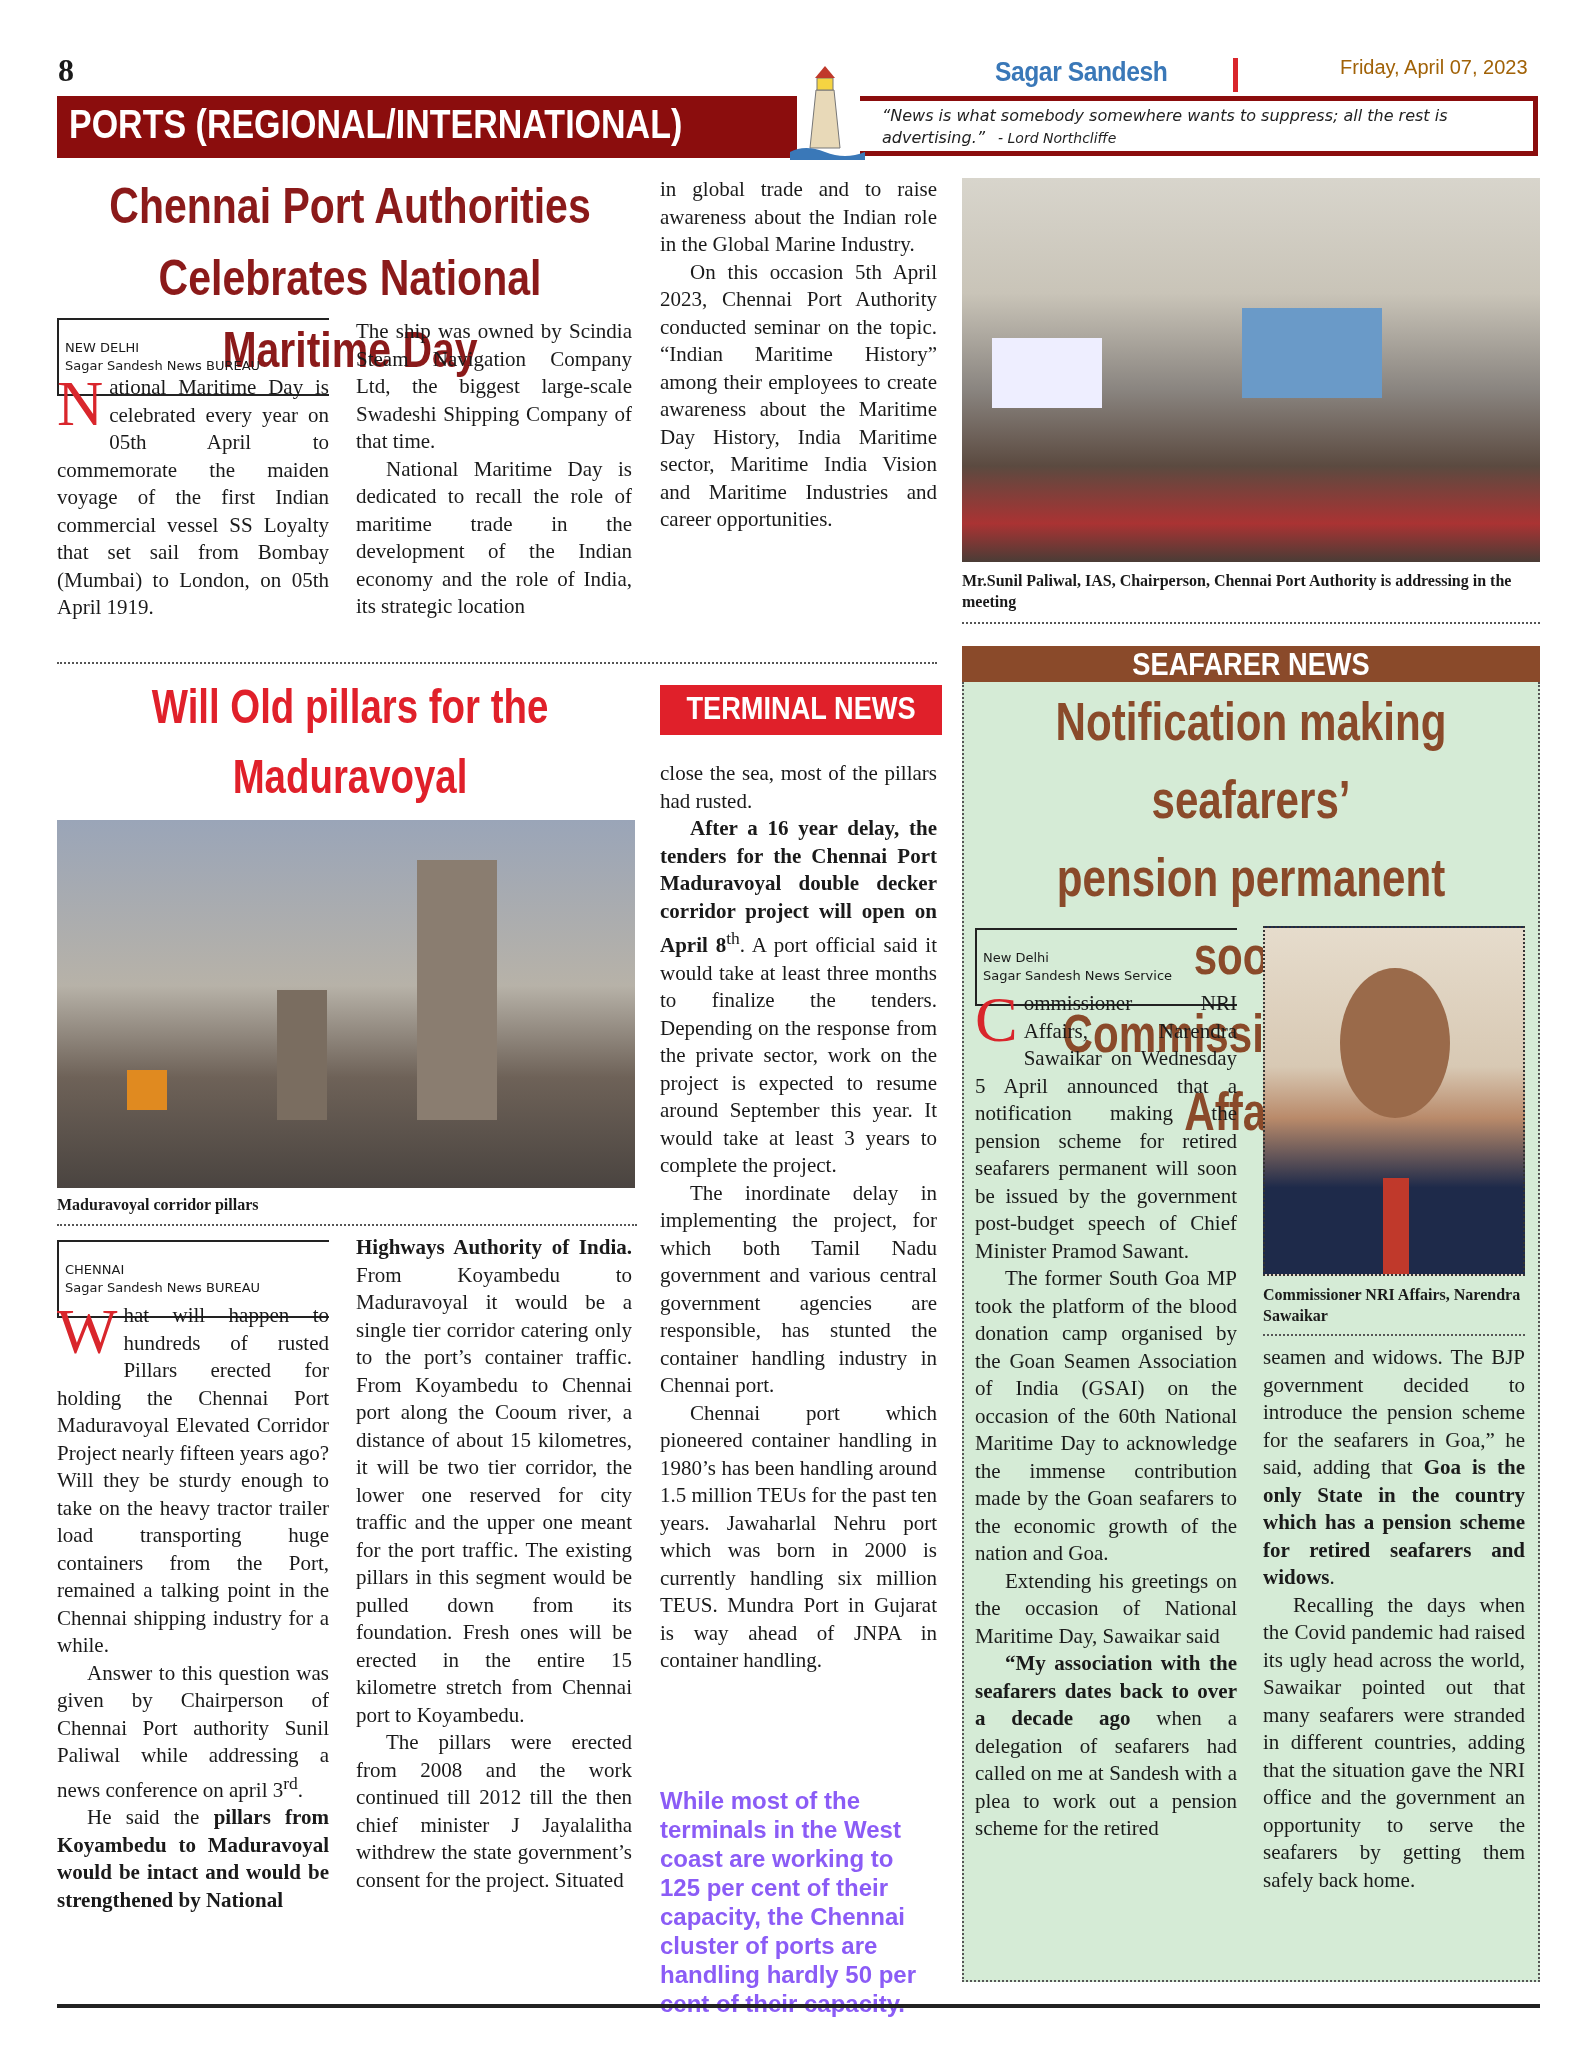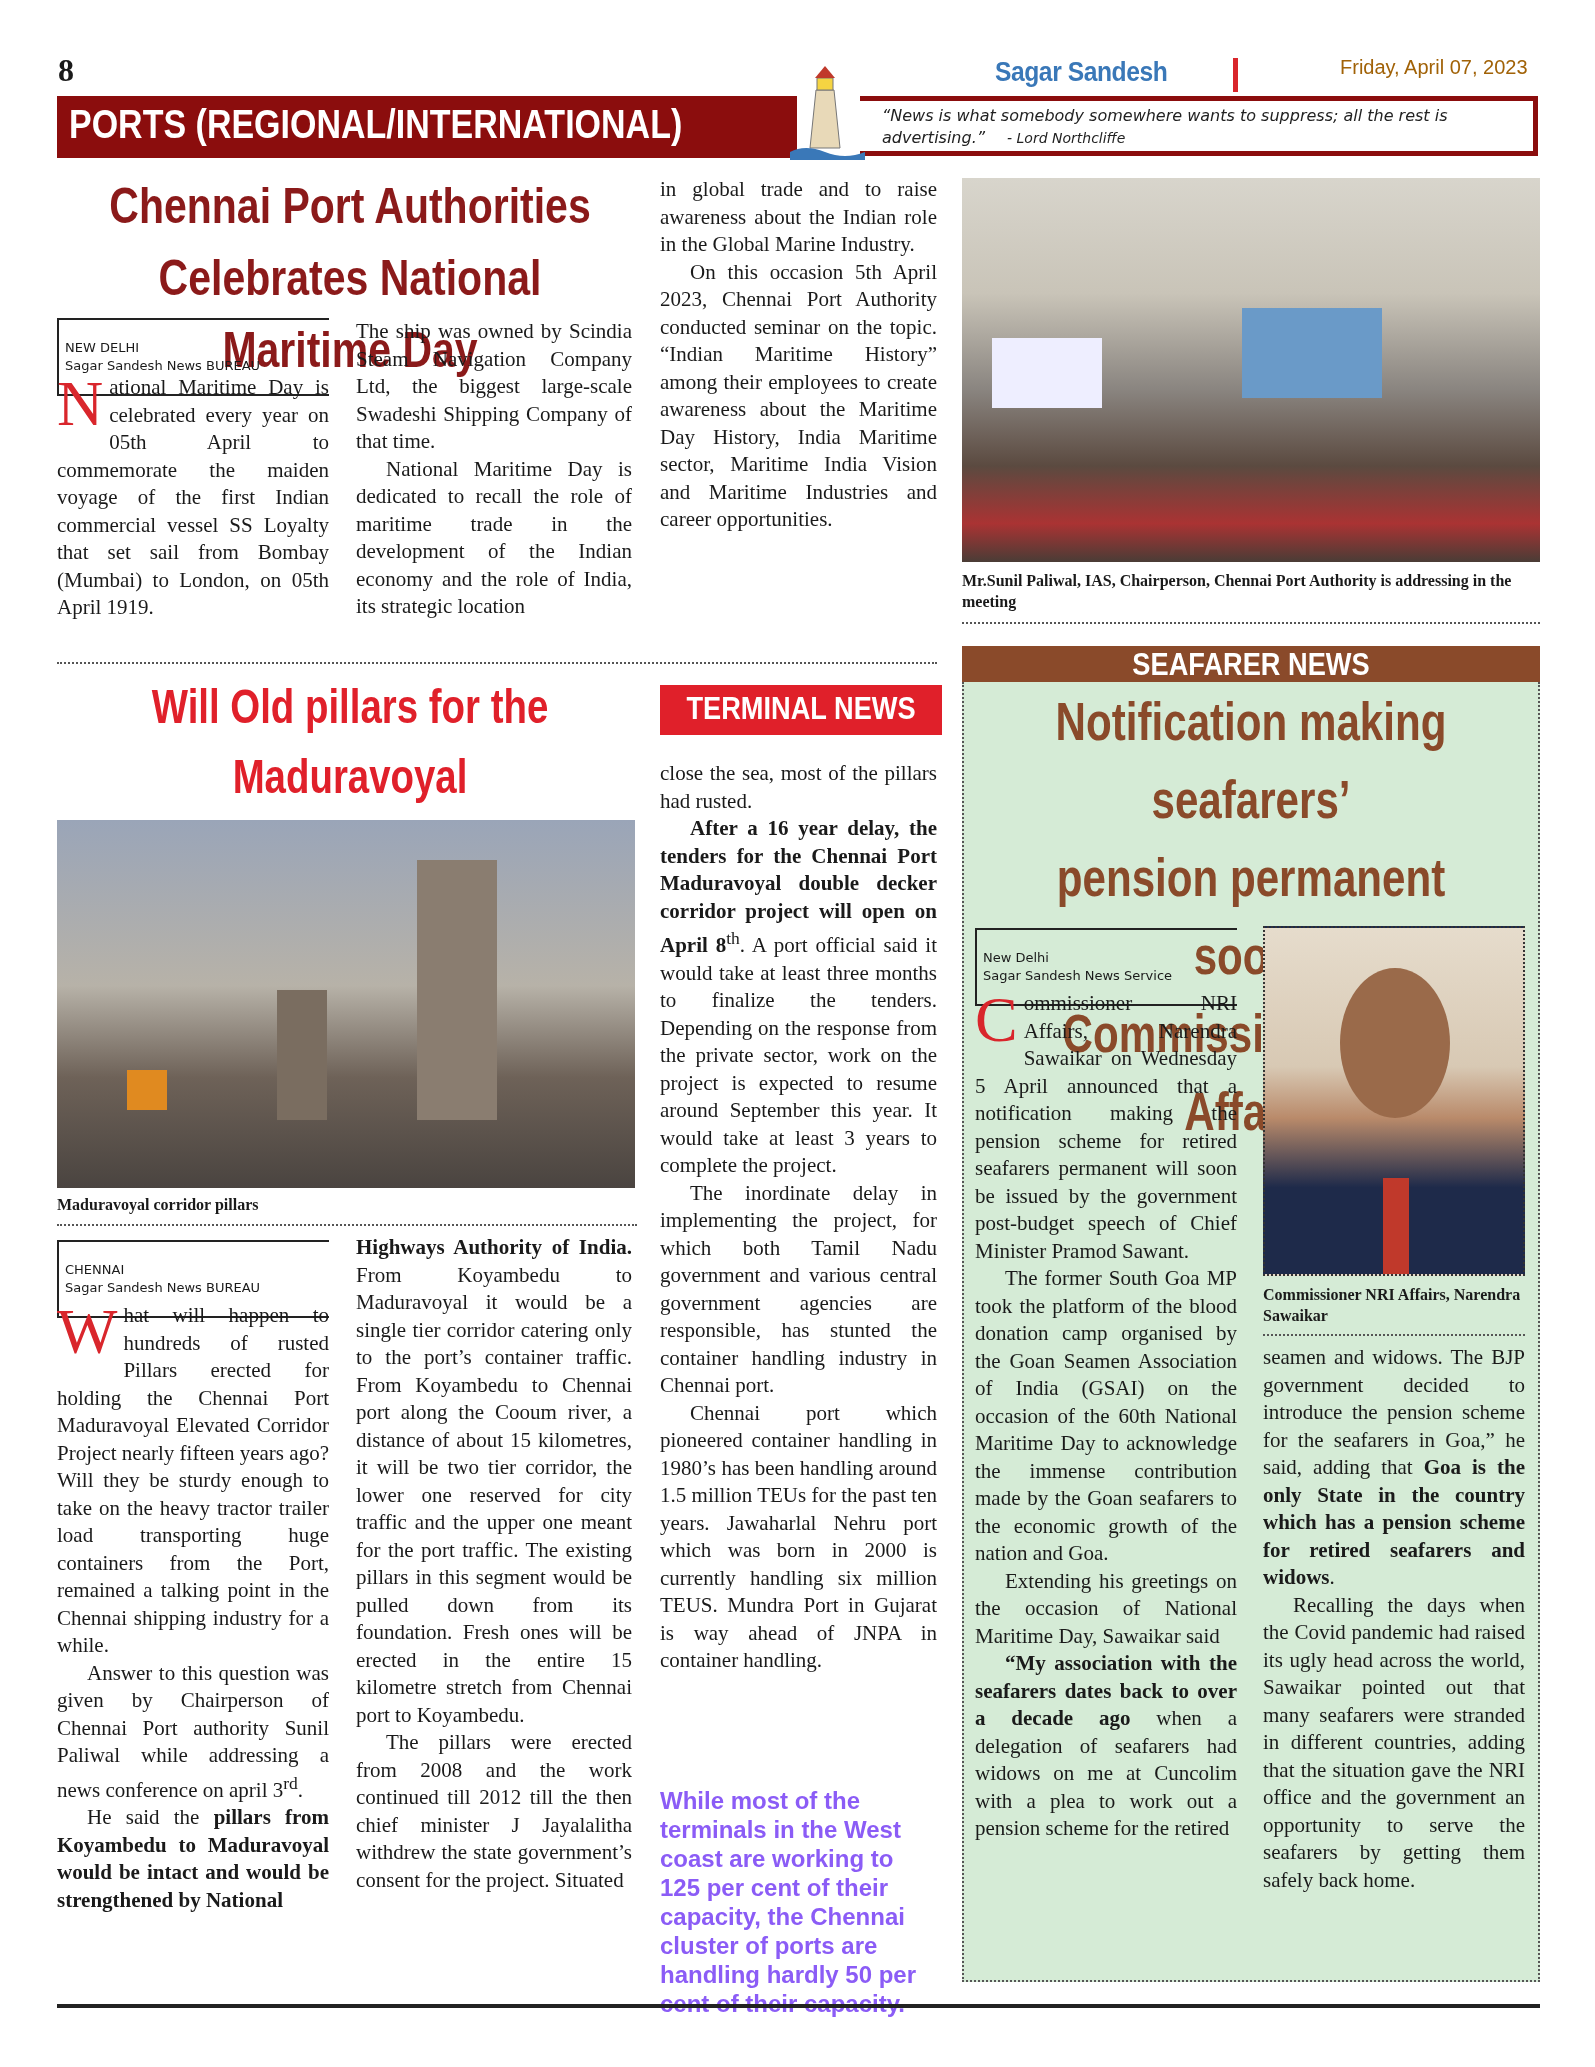--- a/index.html
+++ b/index.html
@@ -7,21 +7,21 @@
 .abs{position:absolute}
 .pgnum{left:58px;top:52px;font-size:32px;font-weight:bold}
 .brand{left:995px;top:56px;font-family:"Liberation Sans",sans-serif;font-weight:bold;font-size:28px;color:#3a78b8;letter-spacing:-0.5px;transform:scaleX(0.88);transform-origin:left}
 .brandbar{left:1233px;top:58px;width:5px;height:34px;background:#d9262c}
 .date{left:1340px;top:56px;font-family:"Liberation Sans",sans-serif;font-size:20px;color:#a16207}
 .secbar{left:57px;top:96px;width:740px;height:62px;background:#8b0d0d}
 .secbar span{position:absolute;left:12px;top:6px;color:#fff;font-family:"Liberation Sans",sans-serif;font-weight:bold;font-size:40px;transform:scaleX(0.85);transform-origin:left;white-space:nowrap}
 .lighthouse{left:780px;top:60px;width:90px;height:100px}
 .quote{left:860px;top:96px;width:678px;height:60px;border:5px solid #8b0d0d;border-left:none}
 .quote p{position:absolute;left:22px;top:4px;font-family:"DejaVu Sans",sans-serif;font-style:italic;font-size:16px;line-height:22px;color:#222}
-.quote .auth{margin-left:22px;font-size:14px}
+.quote .auth{margin-left:13px;font-size:14px}
 .headA{left:50px;top:170px;width:600px;text-align:center;font-family:"Liberation Sans",sans-serif;font-weight:bold;color:#8b1a1a;font-size:50px;line-height:72px;transform:scaleX(0.82);transform-origin:center}
 .dl{font-family:"DejaVu Sans",sans-serif;font-size:13px;line-height:18px;border:2px solid #222;border-right:none;padding:19px 6px}
 .body{font-size:21px;line-height:27.5px;text-align:justify}
 .body p{text-indent:30px}
 .body p.noind{text-indent:0}
 .drop{float:left;font-size:64px;line-height:52px;color:#d9262c;margin:4px 6px 0 0;font-family:"Liberation Serif",serif}
 .dot-h{border-top:2px dotted #555;height:0}
 .photo{background:#888;overflow:hidden}
 .cap{font-family:Liberation Serif, serif;font-weight:bold;font-size:16px;line-height:21px}
 .headB{left:50px;top:672px;width:600px;text-align:center;font-family:"Liberation Sans",sans-serif;font-weight:bold;color:#e0202a;font-size:48px;line-height:70px;transform:scaleX(0.8);transform-origin:center}
@@ -127,21 +127,21 @@
   <div>Commissioner NRI Affairs</div>
 </div>
 <div class="abs dl" style="left:975px;top:928px;width:262px">
   <div>New Delhi</div>
   <div>Sagar Sandesh News Service</div>
 </div>
 <div class="abs body" style="left:975px;top:990px;width:262px">
   <p class="noind"><span class="drop">C</span><span>ommissioner NRI Affairs, Narendra Sawaikar on Wednesday 5 April announced that a notification making the pension scheme for retired seafarers permanent will soon be issued by the government post-budget speech of Chief Minister Pramod Sawant.</span></p>
   <p>The former South Goa MP took the platform of the blood donation camp organised by the Goan Seamen Association of India (GSAI) on the occasion of the 60th National Maritime Day to acknowledge the immense contribution made by the Goan seafarers to the economic growth of the nation and Goa.</p>
   <p>Extending his greetings on the occasion of National Maritime Day, Sawaikar said</p>
-  <p><b>“My association with the seafarers dates back to over a decade ago</b><span> when a delegation of seafarers had widows on me at Cuncolim with a plea to work out a pension scheme for the retired</span></p>
+  <p><b>“My association with the seafarers dates back to over a decade ago</b><span> when a delegation of seafarers had called on me at Sandesh with a plea to work out a pension scheme for the retired</span></p>
 </div>
 <div class="abs photo" style="left:1263px;top:926px;width:262px;height:350px;border:2px dotted #333;background:linear-gradient(180deg,#e6dccc 0%,#d8c9b4 40%,#b98a6a 55%,#1e2a4a 75%,#1e2a4a 100%)">
   <div style="position:absolute;left:75px;top:40px;width:110px;height:150px;border-radius:50%;background:#9a6a4a"></div>
   <div style="position:absolute;left:118px;top:250px;width:26px;height:100px;background:#c0392b"></div>
 </div>
 <div class="abs cap" style="left:1263px;top:1284px;width:262px">Commissioner NRI Affairs, Narendra Sawaikar</div>
 <div class="abs dot-h" style="left:1263px;top:1334px;width:262px"></div>
 <div class="abs body" style="left:1263px;top:1344px;width:262px">
   <p class="noind"><span>seamen and widows. The BJP government decided to introduce the pension scheme for the seafarers in Goa,” he said, adding that </span><b>Goa is the only State in the country which has a pension scheme for retired seafarers and widows</b><span>.</span></p>
   <p>Recalling the days when the Covid pandemic had raised its ugly head across the world, Sawaikar pointed out that many seafarers were stranded in different countries, adding that the situation gave the NRI office and the government an opportunity to serve the seafarers by getting them safely back home.</p>

